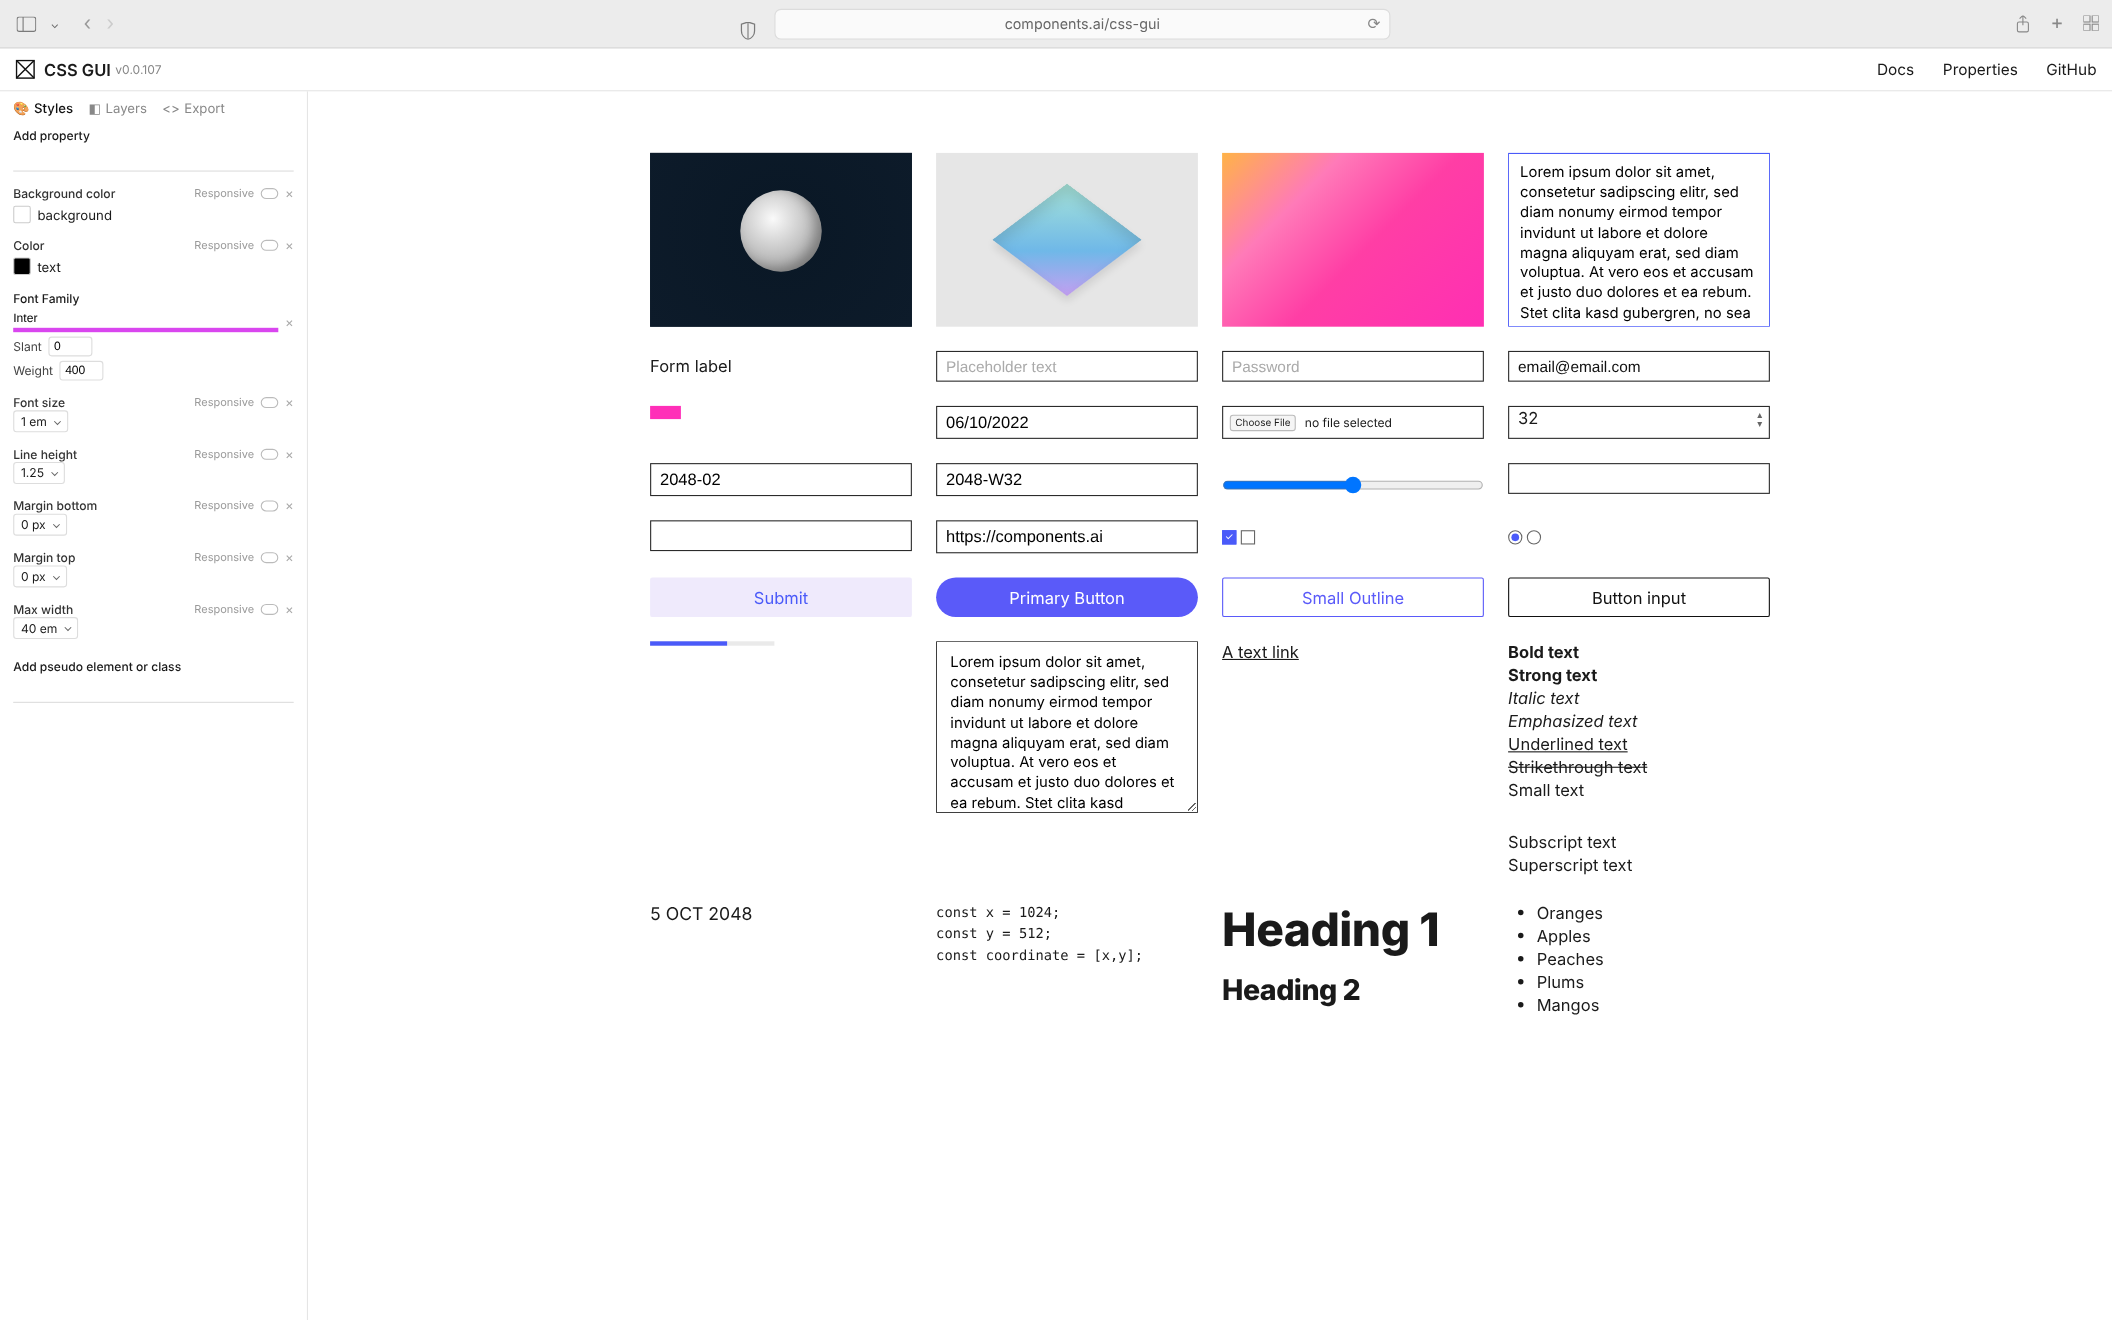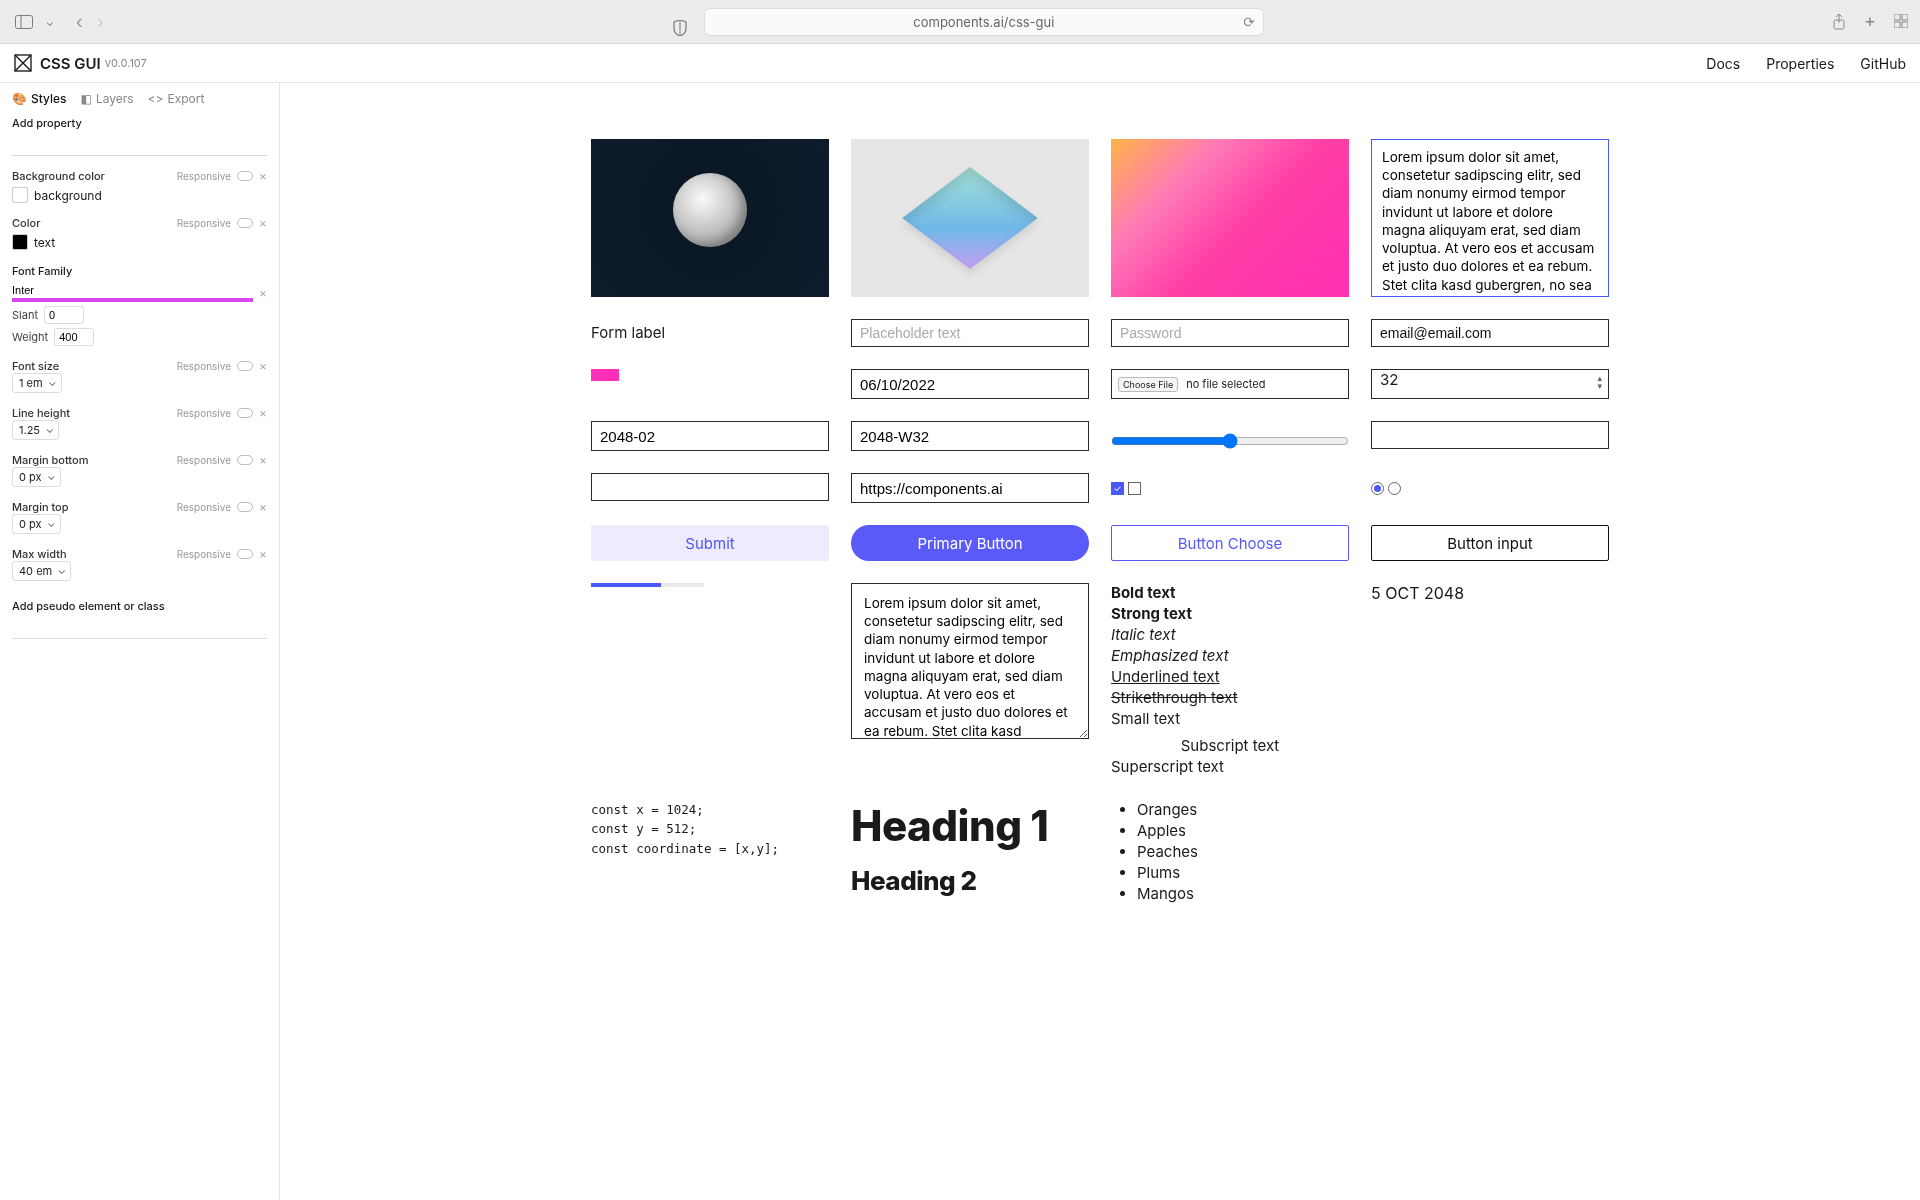--- a/index.html
+++ b/index.html
@@ -320,36 +320,37 @@
           <span class="check checked">✓</span>
           <span class="check"></span>
         </div>
       <div class="checkbox-pair">
           <span class="radio sel"></span>
           <span class="radio"></span>
         </div>
 
       <div class="btn btn-submit">Submit</div>
       <div class="btn btn-primary">Primary Button</div>
-      <div class="btn btn-outline">Button Choose</div>
+      <div class="btn btn-outline">Small Outline</div>
       <div class="btn btn-input">Button input</div>
 
       <div class="progress">
           <div class="fill"></div>
         </div>
       <textarea class="textarea2" style="">Lorem ipsum dolor sit amet, consetetur sadipscing elitr, sed diam nonumy eirmod tempor invidunt ut labore et dolore magna aliquyam erat, sed diam voluptua. At vero eos et accusam et justo duo dolores et ea rebum. Stet clita kasd gubergren, no sea takimata sanctus est Lorem ipsum dolor sit amet.</textarea>
+      <div class="text-link">A text link</div>
       <div class="text-styles">
         <div class="bold">Bold text</div>
         <div class="bold">Strong text</div>
         <div class="italic">Italic text</div>
         <div class="italic">Emphasized text</div>
         <div class="underline">Underlined text</div>
         <div class="strike">Strikethrough text</div>
         <div class="small">Small text</div>
-        <div class="small" style="margin-top:8px;text-align:center;">Subscript text</div>
+        <div class="small" style="margin-top:28px;">Subscript text</div>
         <div class="small">Superscript text</div>
       </div>
 
       <div class="time-label">5 OCT 2048</div>
       <div class="codeblock">const x = 1024;
 const y = 512;
 const coordinate = [x,y];</div>
       <div>
         <div class="h1">Heading 1</div>
         <div class="h2">Heading 2</div>

